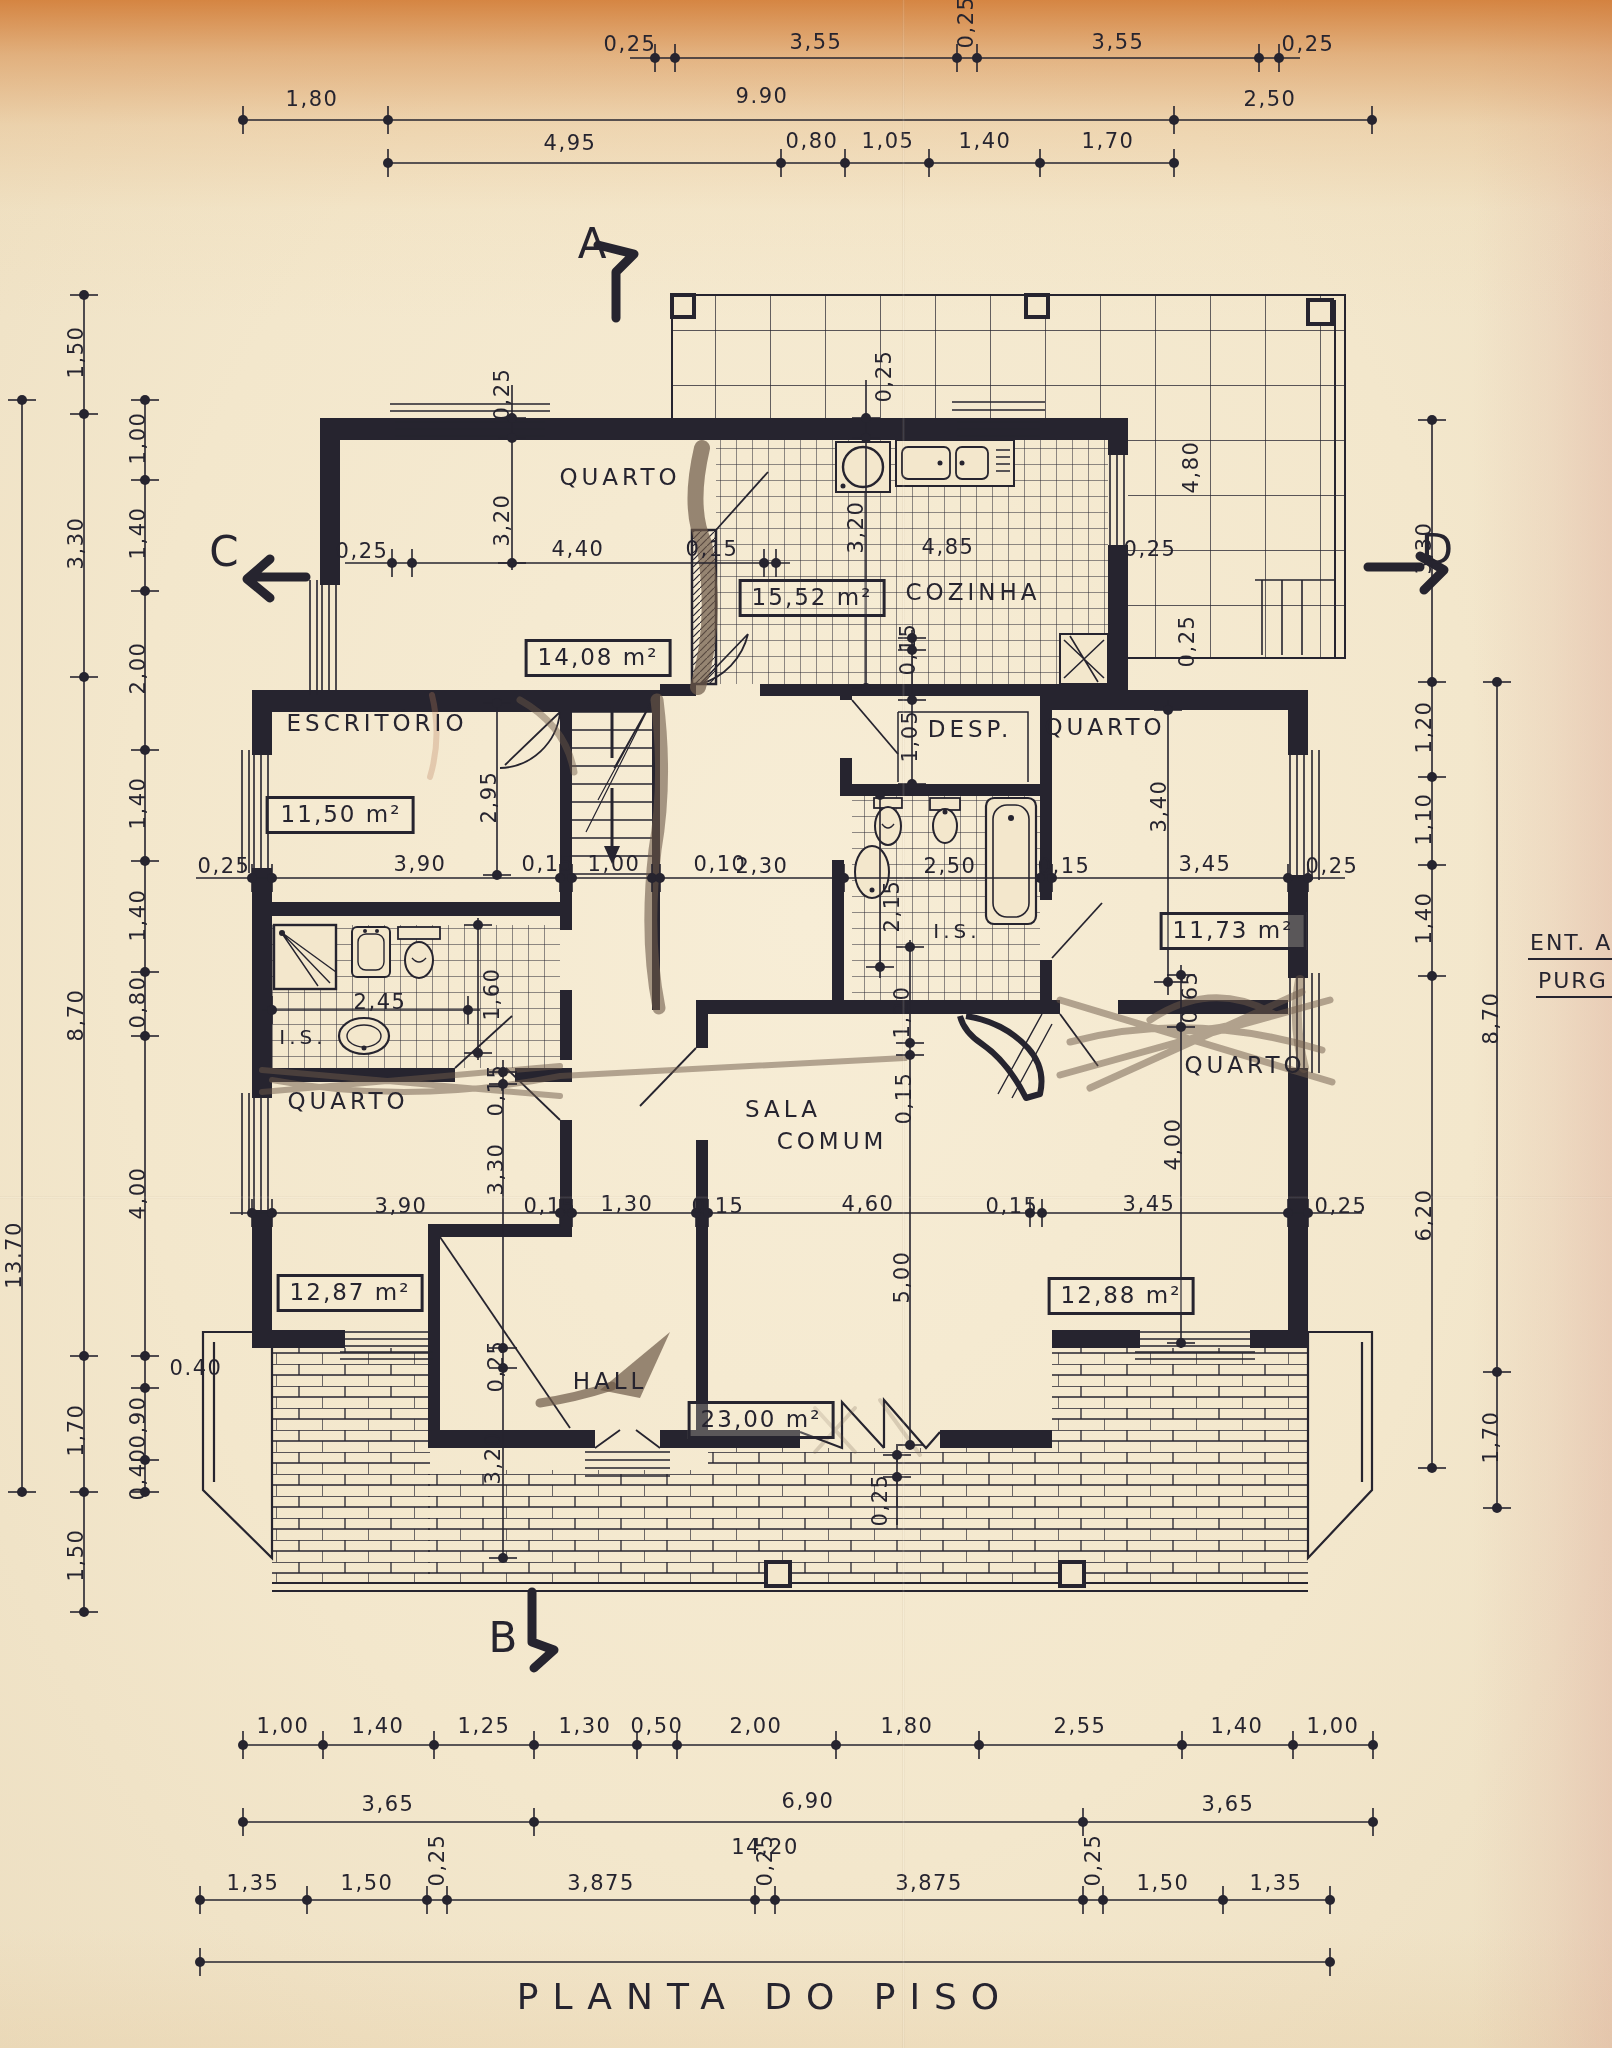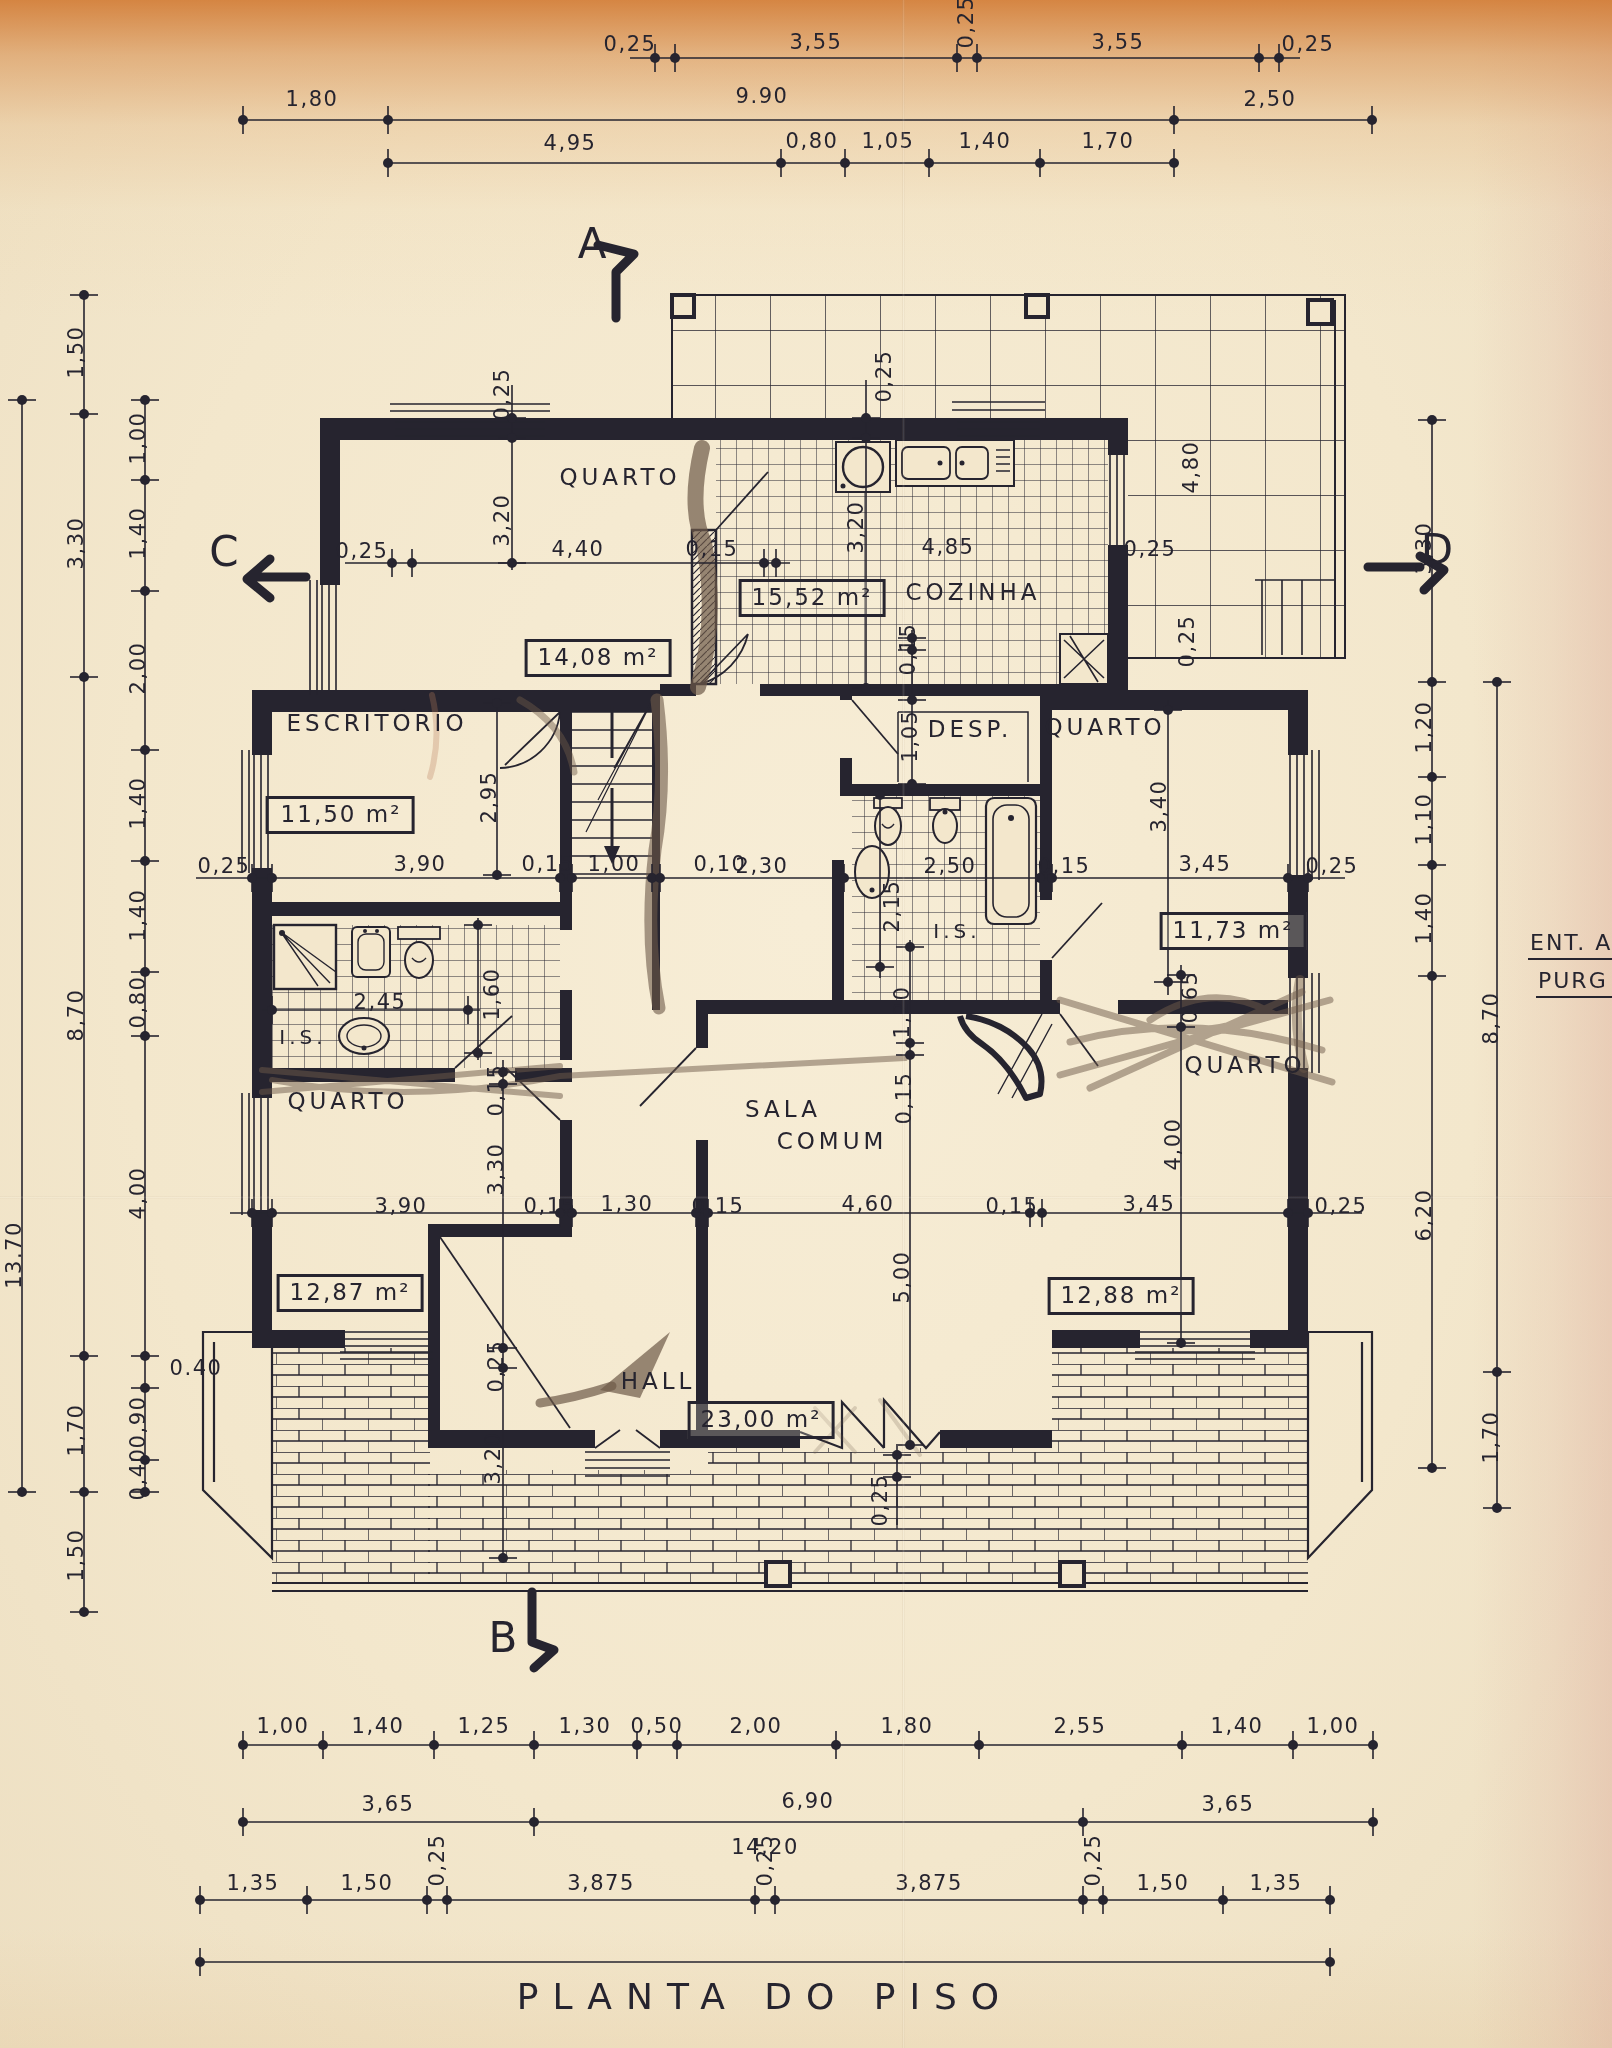--- a/index.html
+++ b/index.html
@@ -642,21 +642,21 @@
 
   <div class="lbl room-lbl" style="left: 620px; top: 477px;">QUARTO</div>
       <div class="lbl room-lbl" style="left: 973px; top: 592px;">COZINHA</div>
       <div class="lbl room-lbl" style="left: 377px; top: 723px;">ESCRITÓRIO</div>
       <div class="lbl room-lbl" style="left: 970px; top: 729px;">DESP.</div>
       <div class="lbl room-lbl" style="left: 1105px; top: 727px;">QUARTO</div>
       <div class="lbl room-lbl" style="left: 348px; top: 1101px;">QUARTO</div>
       <div class="lbl room-lbl" style="left: 783px; top: 1109px;">SALA</div>
       <div class="lbl room-lbl" style="left: 832px; top: 1141px;">COMUM</div>
       <div class="lbl room-lbl" style="left: 1245px; top: 1065px;">QUARTO</div>
-      <div class="lbl room-lbl" style="left: 658px; top: 1381px;">HALL</div>
+      <div class="lbl room-lbl" style="left: 610px; top: 1381px;">HALL</div>
       <div class="lbl room-lbl" style="left: 957px; top: 931px; font-size: 20px;">I.S.</div>
       <div class="lbl room-lbl" style="left: 303px; top: 1037px; font-size: 20px;">I.S.</div>
     </div>
 
   <div>
 
   <div class="lbl area-box" style="left: 598px; top: 658px;">14,08 m²</div>
       <div class="lbl area-box" style="left: 812px; top: 598px;">15,52 m²</div>
       <div class="lbl area-box" style="left: 340px; top: 815px; padding-left: 12px;">11,50 m²</div>
       <div class="lbl area-box" style="left: 1233px; top: 931px;">11,73 m²</div>

